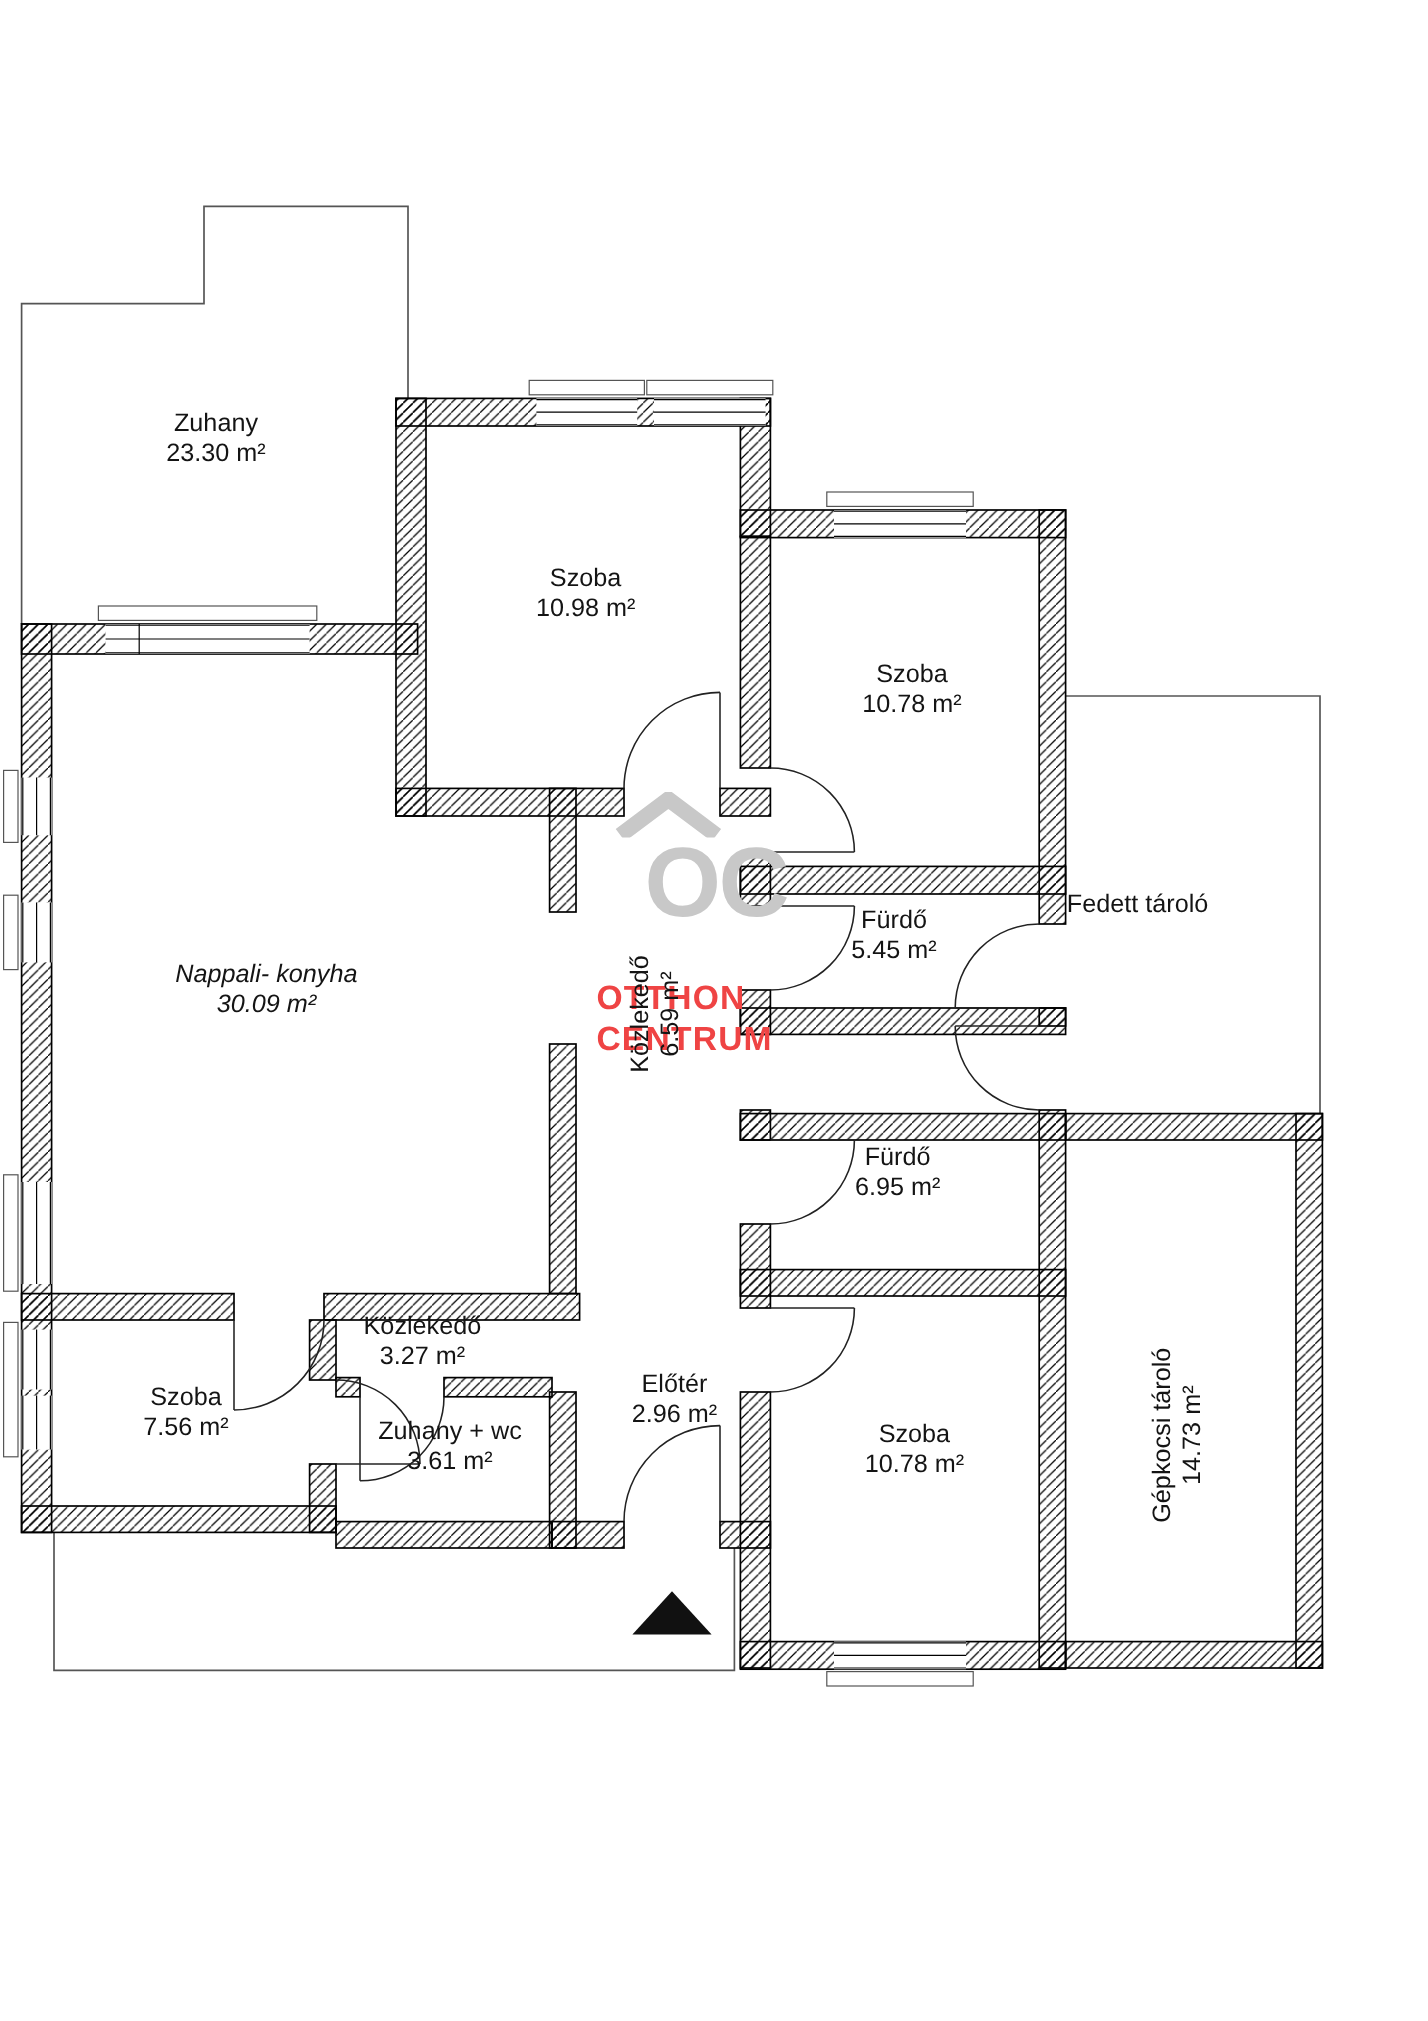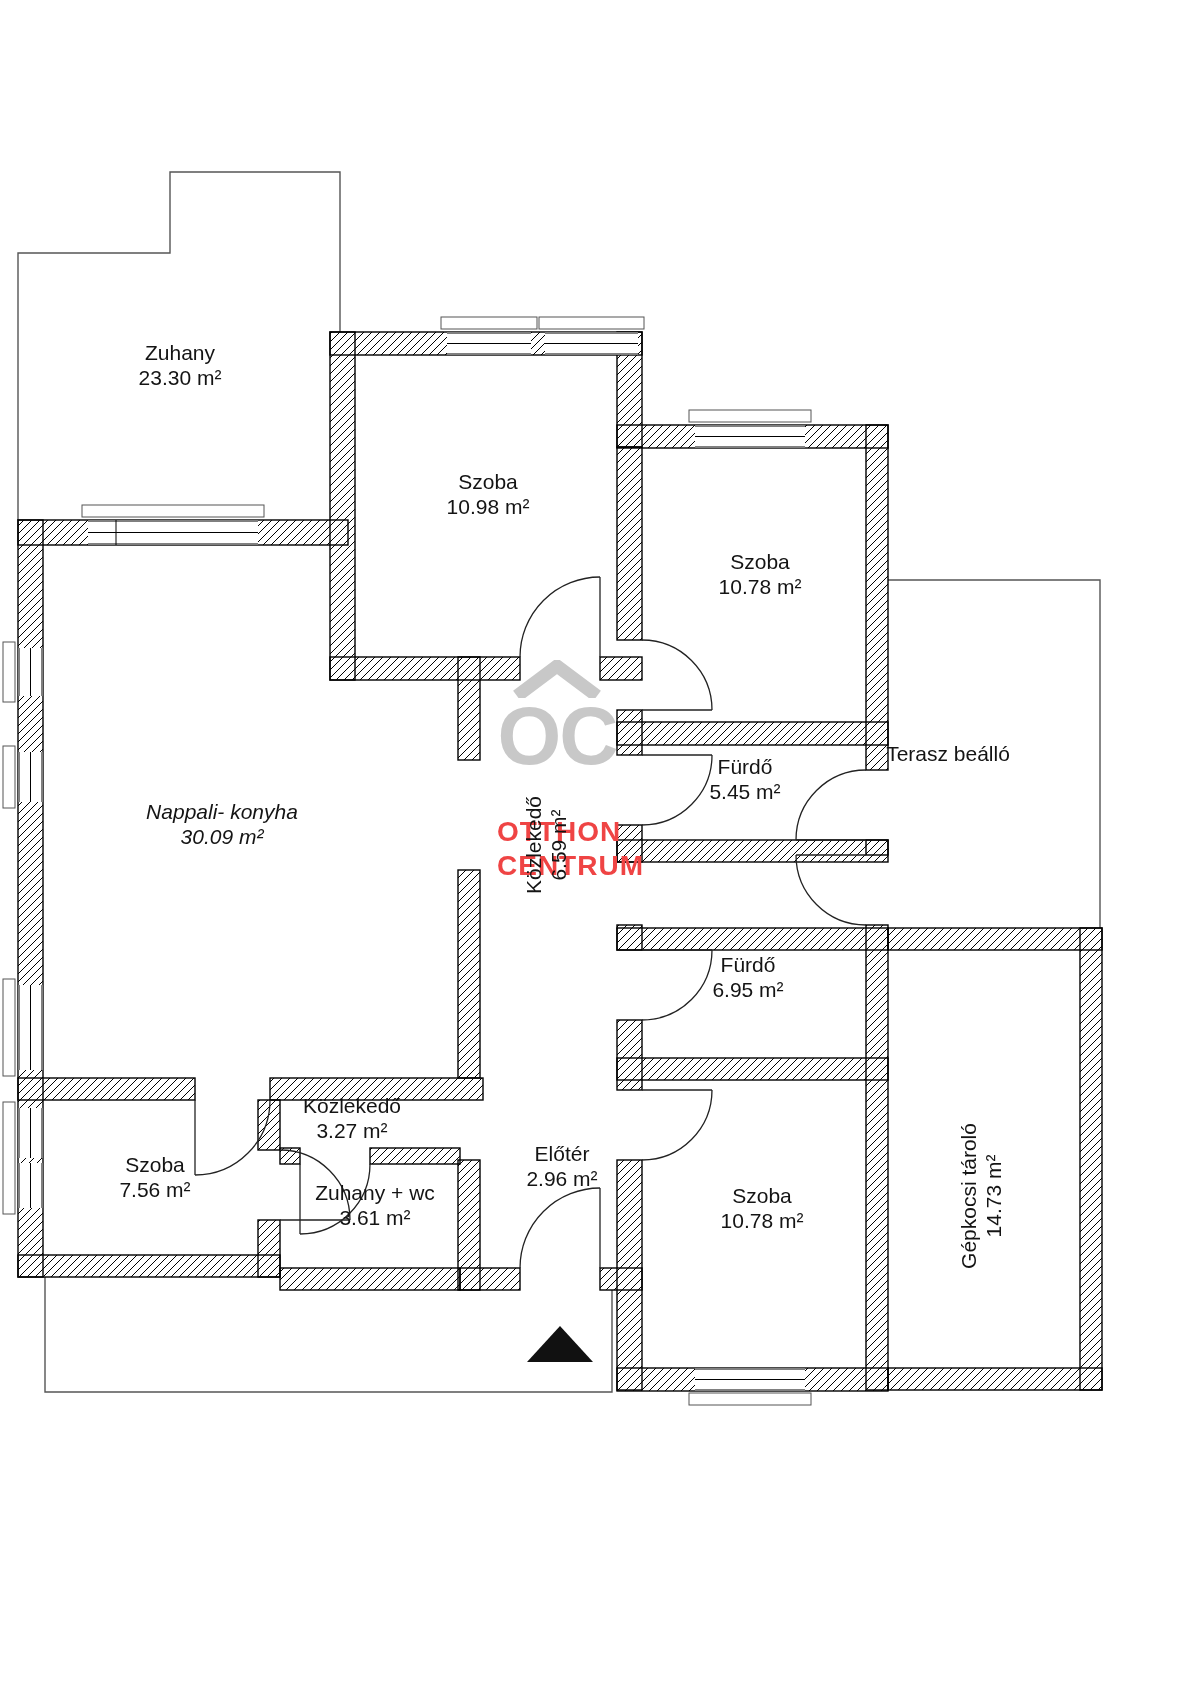--- a/index.html
+++ b/index.html
@@ -6,21 +6,21 @@
   .stage {
     position:relative; width:1190px; height:1684px; background:#fff;
     font-family:"Liberation Sans", sans-serif; overflow:hidden;
   }
   svg.plan { position:absolute; left:0; top:0; z-index:1; }
   .watermark {
     position:absolute; left:497px; top:660px; width:120px; text-align:center;
     color:#c8c8c8; z-index:2; user-select:none;
   }
   .wm-roof { display:block; margin:0 auto; }
-  .wm-oc { font-size:82px; font-weight:bold; line-height:0.92; letter-spacing:-2px; }
+  .wm-oc { font-size:82px; font-weight:bold; line-height:0.92; letter-spacing:-2px;margin-left:40px; }
   .wm-line { font-size:28px; font-weight:bold; letter-spacing:1px; line-height:1.2; color:#ef4444; }
   .wm-line.first { margin-top:42px; }
   .lbl {
     position:absolute; transform:translateX(-50%); text-align:center;
     color:#141414; font-size:21px; line-height:1.18; white-space:nowrap; z-index:3;
   }
   .lbl span { display:block; }
   .lbl.rot { transform:translate(-50%,-50%) rotate(-90deg); }
 </style>
 </head>
@@ -207,21 +207,21 @@
   </div>
   <div class="lbl" style="left:760px; top:550px;">
     <span>Szoba</span>
     <span>10.78 m²</span>
   </div>
   <div class="lbl" style="left:745px; top:755px;">
     <span>Fürdő</span>
     <span>5.45 m²</span>
   </div>
   <div class="lbl" style="left:948px; top:742px;">
-    <span>Terasz beálló</span>
+    <span>Fedett tároló</span>
     <span></span>
   </div>
   <div class="lbl" style="left:748px; top:953px;">
     <span>Fürdő</span>
     <span>6.95 m²</span>
   </div>
   <div class="lbl" style="left:222px; top:800px;font-style:italic;">
     <span>Nappali- konyha</span>
     <span>30.09 m²</span>
   </div>

